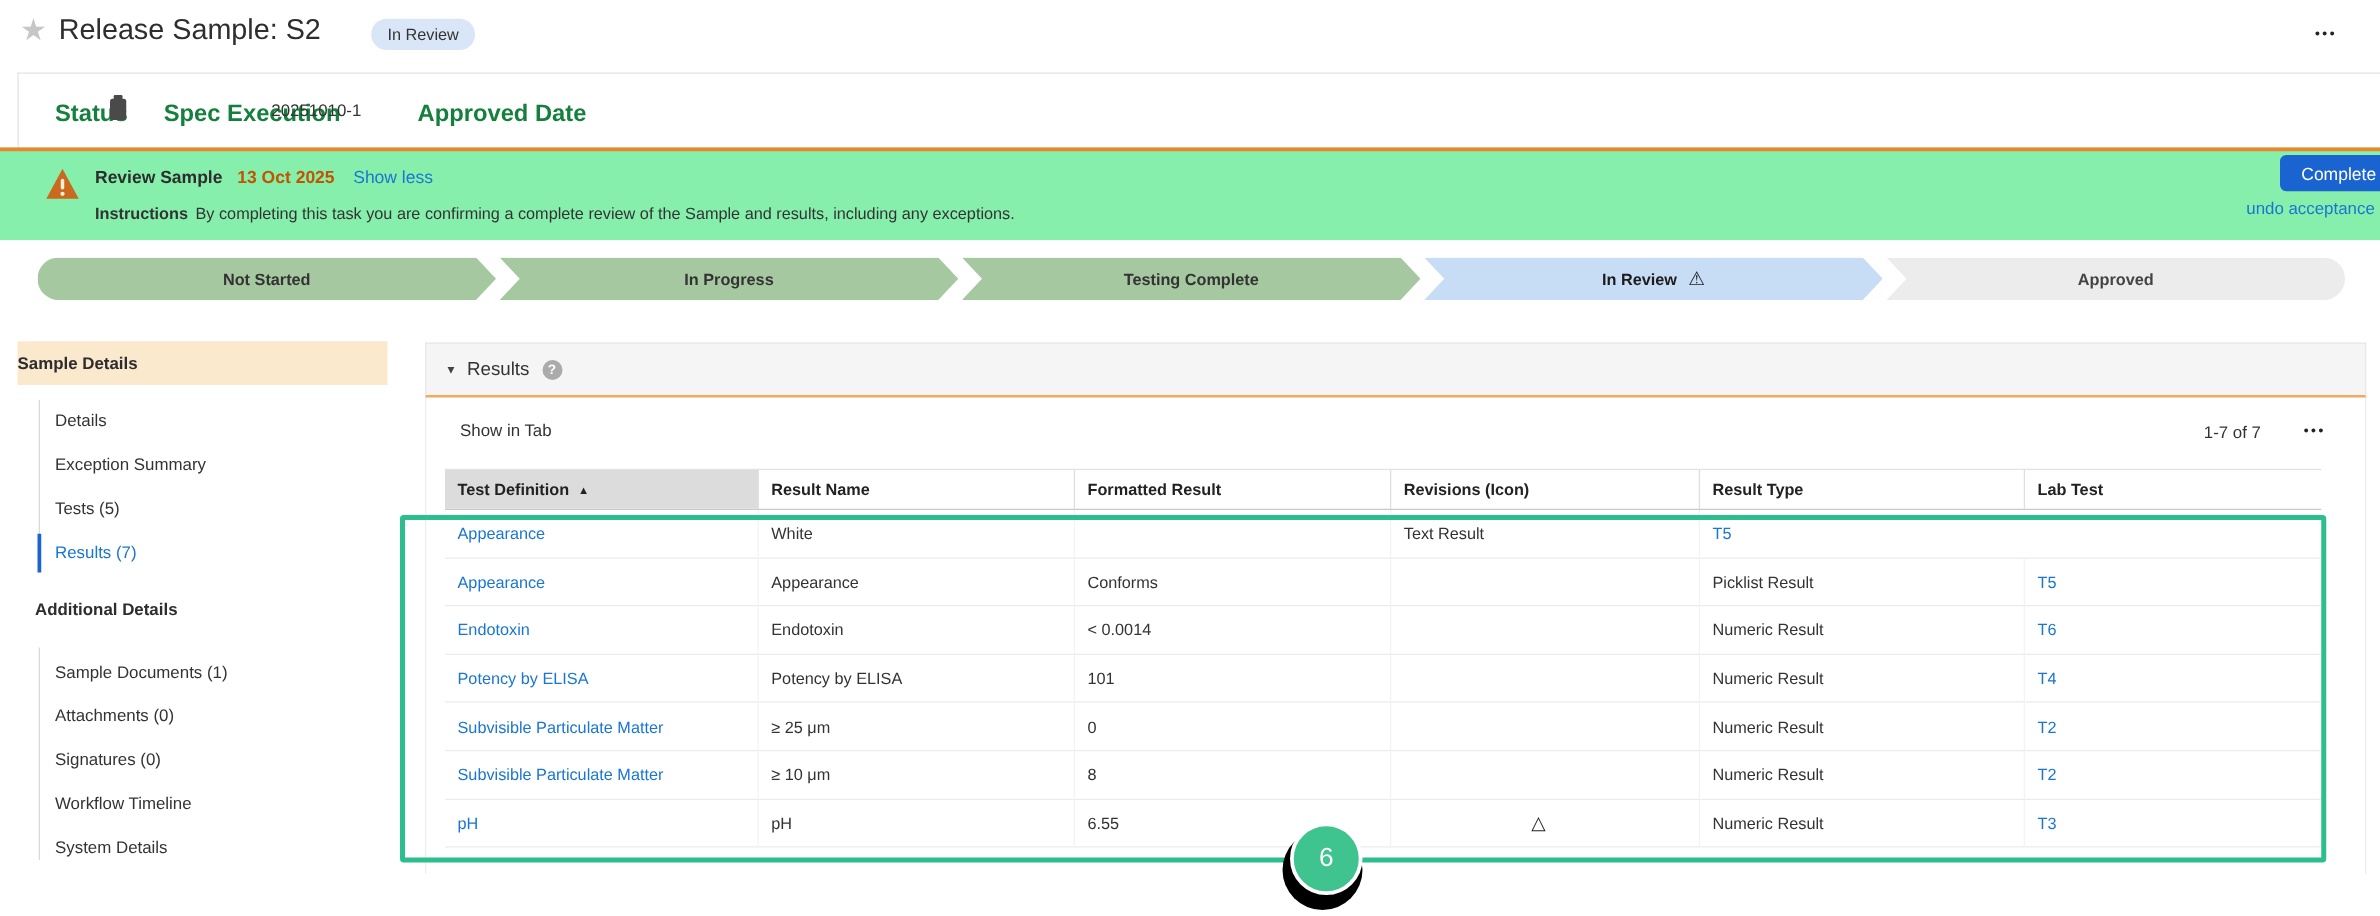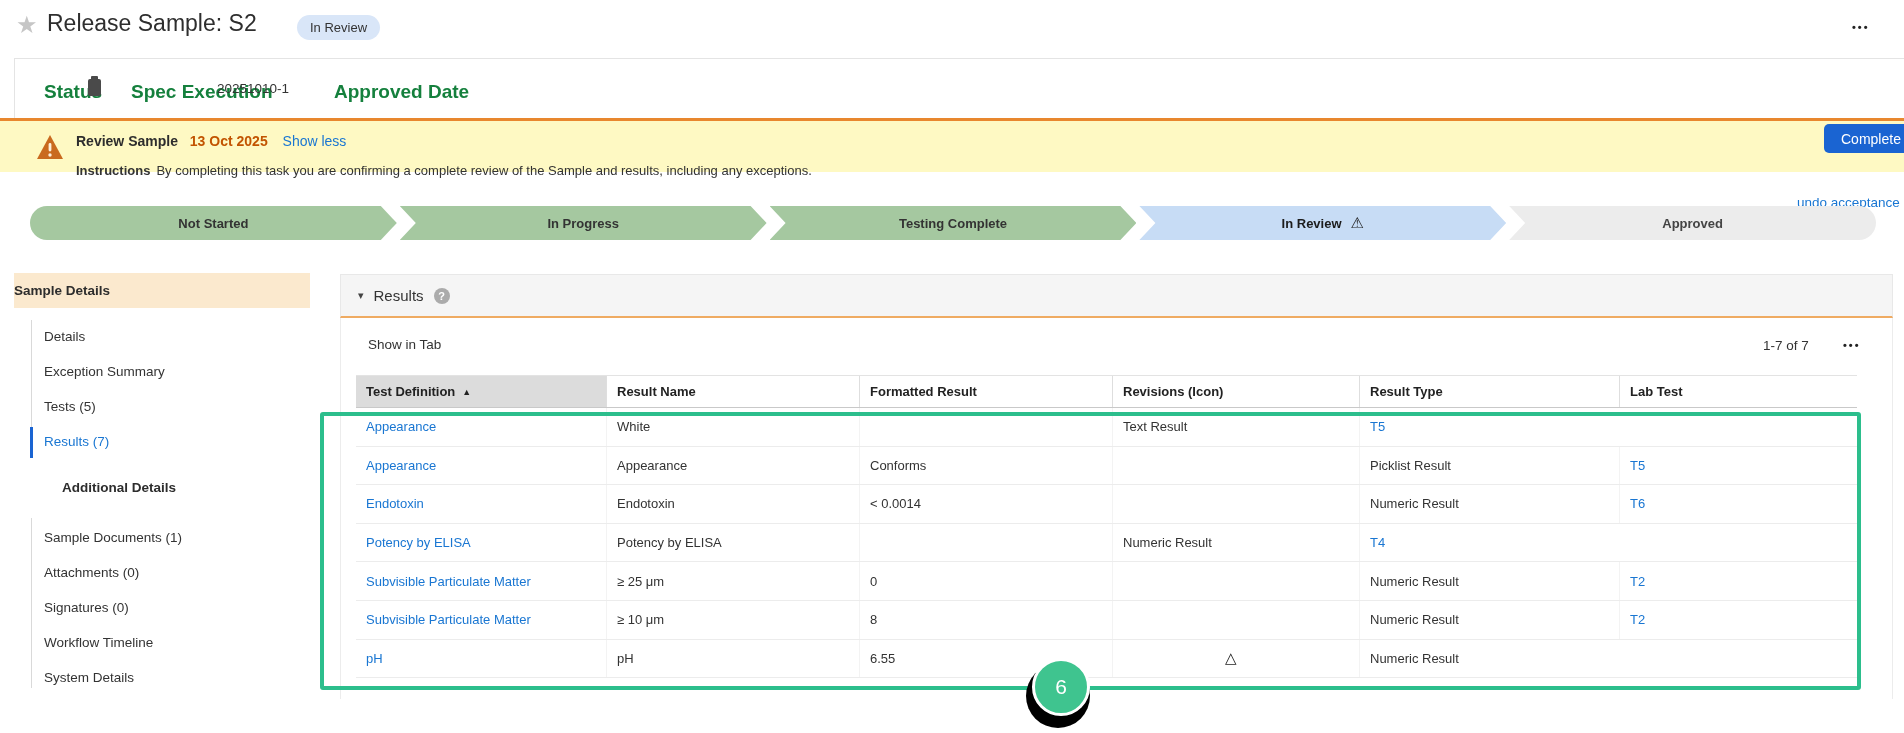--- a/index.html
+++ b/index.html
@@ -21,31 +21,31 @@
   .metabar .lbl { position:absolute; top:22px; font-size:19px; font-weight:bold; color:#15803d; }
   .metabar .val { position:absolute; top:22px; font-size:13.5px; color:#333; }
   .m-status { left:29px; }
   .clip { position:absolute; left:73px; top:20px; width:13px; height:17px; background:#4a4a4a; border-radius:2px; }
   .clip::before { content:""; position:absolute; left:3px; top:-3px; width:7px; height:4px; background:#4a4a4a; border-radius:1px; }
   .m-spec { left:116px; }
   .m-spec-val { left:202px; }
   .m-appr { left:319px; }
 
   
-  .banner { left:0; top:118px; width:1904px; height:54px; background:#fef9c3; border-top:3px solid #e8872e; }
+  .banner { left:0; top:118px; width:1904px; height:74px; background:#86efac; border-top:3px solid #e8872e; }
   .banner-tri { position:absolute; left:36px; top:13px; }
   .banner-line1 { position:absolute; left:76px; top:12px; font-size:14px; }
   .task-name { font-weight:bold; color:#2d2d2d; }
   .task-date { font-weight:bold; color:#c25400; margin-left:8px; }
   .show-less { color:#1976d2; margin-left:11px; cursor:pointer; }
   .banner-line2 { position:absolute; left:76px; top:42px; font-size:13px; color:#333; }
   .instr-lbl { font-weight:bold; margin-right:6px; }
   .btn-complete { left:1824px; top:124px; height:29px; padding:0 17px; background:#1a64d2; color:#fff;
                   font-size:14px; font-family:"Liberation Sans",sans-serif; border:none; border-radius:5px; cursor:pointer; }
-  .undo-link { left:1797px; top:159px; font-size:13.5px; color:#1976d2; white-space:nowrap; cursor:pointer;margin-top:36px; }
+  .undo-link { left:1797px; top:159px; font-size:13.5px; color:#1976d2; white-space:nowrap; cursor:pointer; }
 
   
   .stages { left:30px; top:206px; width:1846px; height:34px; display:flex; gap:3px; }
   .stage { flex:1; display:flex; align-items:center; justify-content:center; font-size:13px; font-weight:600; color:#333; }
   .stage.done { background:#a5c8a0; }
   .stage.current { background:#c7dcf5; font-weight:bold; color:#1c1c1c; }
   .stage.pending { background:#ececec; color:#444; }
   .stage.first { border-radius:17px 0 0 17px;
     clip-path:polygon(0 0, calc(100% - 16px) 0, 100% 50%, calc(100% - 16px) 100%, 0 100%); }
   .stage.mid { clip-path:polygon(0 0, calc(100% - 16px) 0, 100% 50%, calc(100% - 16px) 100%, 0 100%, 16px 50%); }
@@ -55,21 +55,21 @@
 
   
   .side-hl { left:14px; top:273px; width:296px; height:35px; background:#fbe9ce; display:flex; align-items:center;
              font-size:13.5px; font-weight:bold; color:#2d2d2d; cursor:pointer; }
   .side-line { width:0; border-left:1px solid #d9d9d9; }
   .line1 { left:31px; top:320px; height:138px; }
   .line2 { left:31px; top:518px; height:170px; }
   .side-item { left:44px; font-size:13.5px; color:#333; cursor:pointer; white-space:nowrap; }
   .side-item.sel { color:#1976d2; }
   .sel-bar { left:30px; top:427px; width:3px; height:31px; background:#1a64d2; }
-  .side-head { left:28px; font-size:13.5px; font-weight:bold; color:#2d2d2d;margin-left:34px; }
+  .side-head { left:28px; font-size:13.5px; font-weight:bold; color:#2d2d2d; }
 
   
   .sec-hdr { left:340px; top:274px; width:1553px; height:44px; background:#f5f5f5;
              border:1px solid #e8e8e8; border-bottom:2px solid #efab62;
              display:flex; align-items:center; padding-left:17px; gap:10px; }
   .collapse-tri { font-size:11px; color:#444; cursor:pointer; }
   .sec-title { font-size:15px; color:#333; }
   .help-circ { width:16px; height:16px; border-radius:50%; background:#ababab; color:#fff; font-size:11px; font-weight:bold;
                display:flex; align-items:center; justify-content:center; cursor:pointer; }
   .panel-sides { left:340px; top:318px; width:1553px; height:381px; border-left:1px solid #ececec; border-right:1px solid #ececec; }
@@ -237,20 +237,21 @@
       <div class="td">Numeric Result</div>
       <div class="td">
           <span class="link">T6</span>
         </div>
     </div>
     <div class="grid-cols tr">
       <div class="td">
           <span class="link">Potency by ELISA</span>
         </div>
       <div class="td">Potency by ELISA</div>
+      <div class="td">101</div>
       <div class="td td-rev"></div>
       <div class="td">Numeric Result</div>
       <div class="td">
           <span class="link">T4</span>
         </div>
     </div>
     <div class="grid-cols tr">
       <div class="td">
           <span class="link">Subvisible Particulate Matter</span>
         </div>
@@ -275,20 +276,23 @@
         </div>
     </div>
     <div class="grid-cols tr">
       <div class="td">
           <span class="link">pH</span>
         </div>
       <div class="td">pH</div>
       <div class="td">6.55</div>
       <div class="td td-rev">△</div>
       <div class="td">Numeric Result</div>
+      <div class="td">
+          <span class="link">T3</span>
+        </div>
     </div>
   </div>
 
   <div class="abs hl-box"></div>
   <div class="abs badge-shadow"></div>
   <div class="abs step-badge">6</div>
 
 </div>
 
 </body></html>

